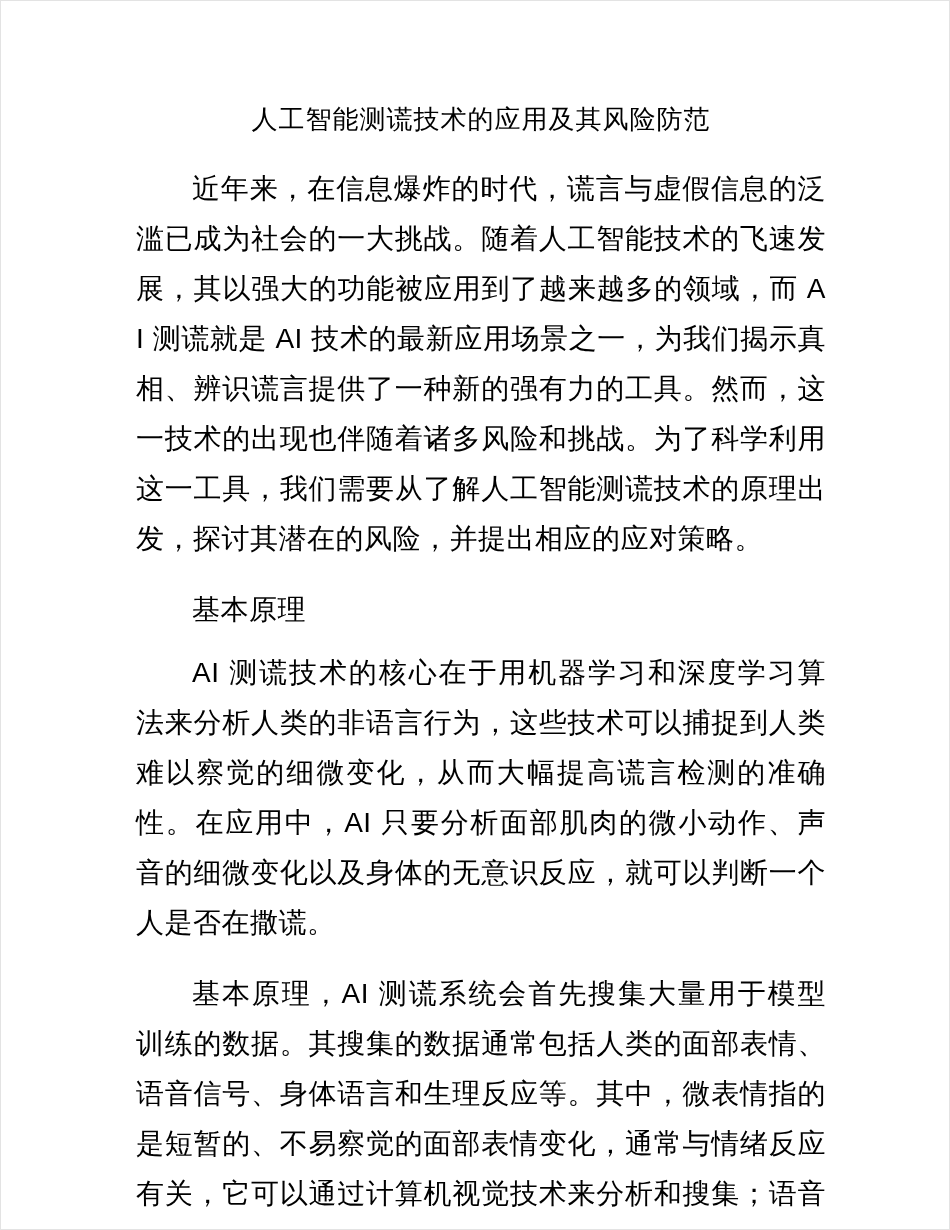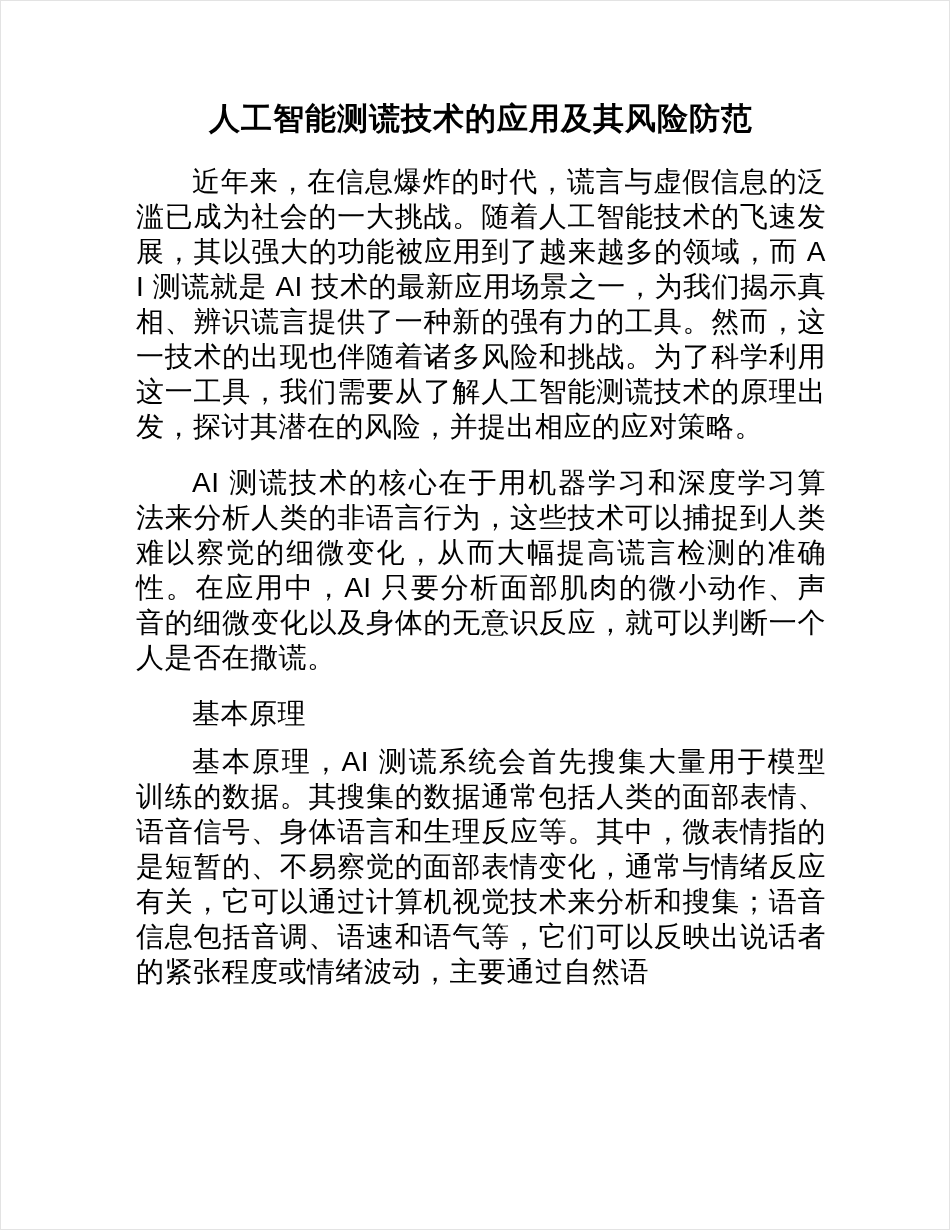--- a/index.html
+++ b/index.html
@@ -18,49 +18,49 @@
     font-family: "Liberation Sans", sans-serif;
     color: #000000;
   }
   .page-content {
     box-sizing: border-box;
     width: 950px;
     height: 1230px;
     padding: 97px 124px 0 136px;
   }
   .doc-title {
-    font-size: 31px;
-    font-weight: 700;
+    font-size: 26px;
+    font-weight: 400;
     line-height: 44px;
     text-align: center;
     letter-spacing: 1px;
     margin: 0 0 23px 0;
   }
   .doc-para {
     font-size: 28px;
-    line-height: 35px;
+    line-height: 50px;
     text-align: justify;
     text-justify: inter-ideograph;
     text-indent: 2em;
     letter-spacing: 0.5px;
     margin: 0 0 21px 0;
     word-break: break-all;
   }
   .doc-para.section-heading {
     margin-bottom: 13px;
   }
 </style>
 </head>
 <body>
 
 <div class="viewport">
   <div class="page-content">
     <h1 class="doc-title">人工智能测谎技术的应用及其风险防范</h1>
 
     <p class="doc-para">近年来，在信息爆炸的时代，谎言与虚假信息的泛滥已成为社会的一大挑战。随着人工智能技术的飞速发展，其以强大的功能被应用到了越来越多的领域，而 AI 测谎就是 AI 技术的最新应用场景之一，为我们揭示真相、辨识谎言提供了一种新的强有力的工具。然而，这一技术的出现也伴随着诸多风险和挑战。为了科学利用这一工具，我们需要从了解人工智能测谎技术的原理出发，探讨其潜在的风险，并提出相应的应对策略。</p>
 
+    <p class="doc-para section-heading">基本原理</p>
+
     <p class="doc-para">AI 测谎技术的核心在于用机器学习和深度学习算法来分析人类的非语言行为，这些技术可以捕捉到人类难以察觉的细微变化，从而大幅提高谎言检测的准确性。在应用中，AI 只要分析面部肌肉的微小动作、声音的细微变化以及身体的无意识反应，就可以判断一个人是否在撒谎。</p>
-
-    <p class="doc-para section-heading">基本原理</p>
 
     <p class="doc-para">基本原理，AI 测谎系统会首先搜集大量用于模型训练的数据。其搜集的数据通常包括人类的面部表情、语音信号、身体语言和生理反应等。其中，微表情指的是短暂的、不易察觉的面部表情变化，通常与情绪反应有关，它可以通过计算机视觉技术来分析和搜集；语音信息包括音调、语速和语气等，它们可以反映出说话者的紧张程度或情绪波动，主要通过自然语</p>
   </div>
 </div>
 
 </body></html>

